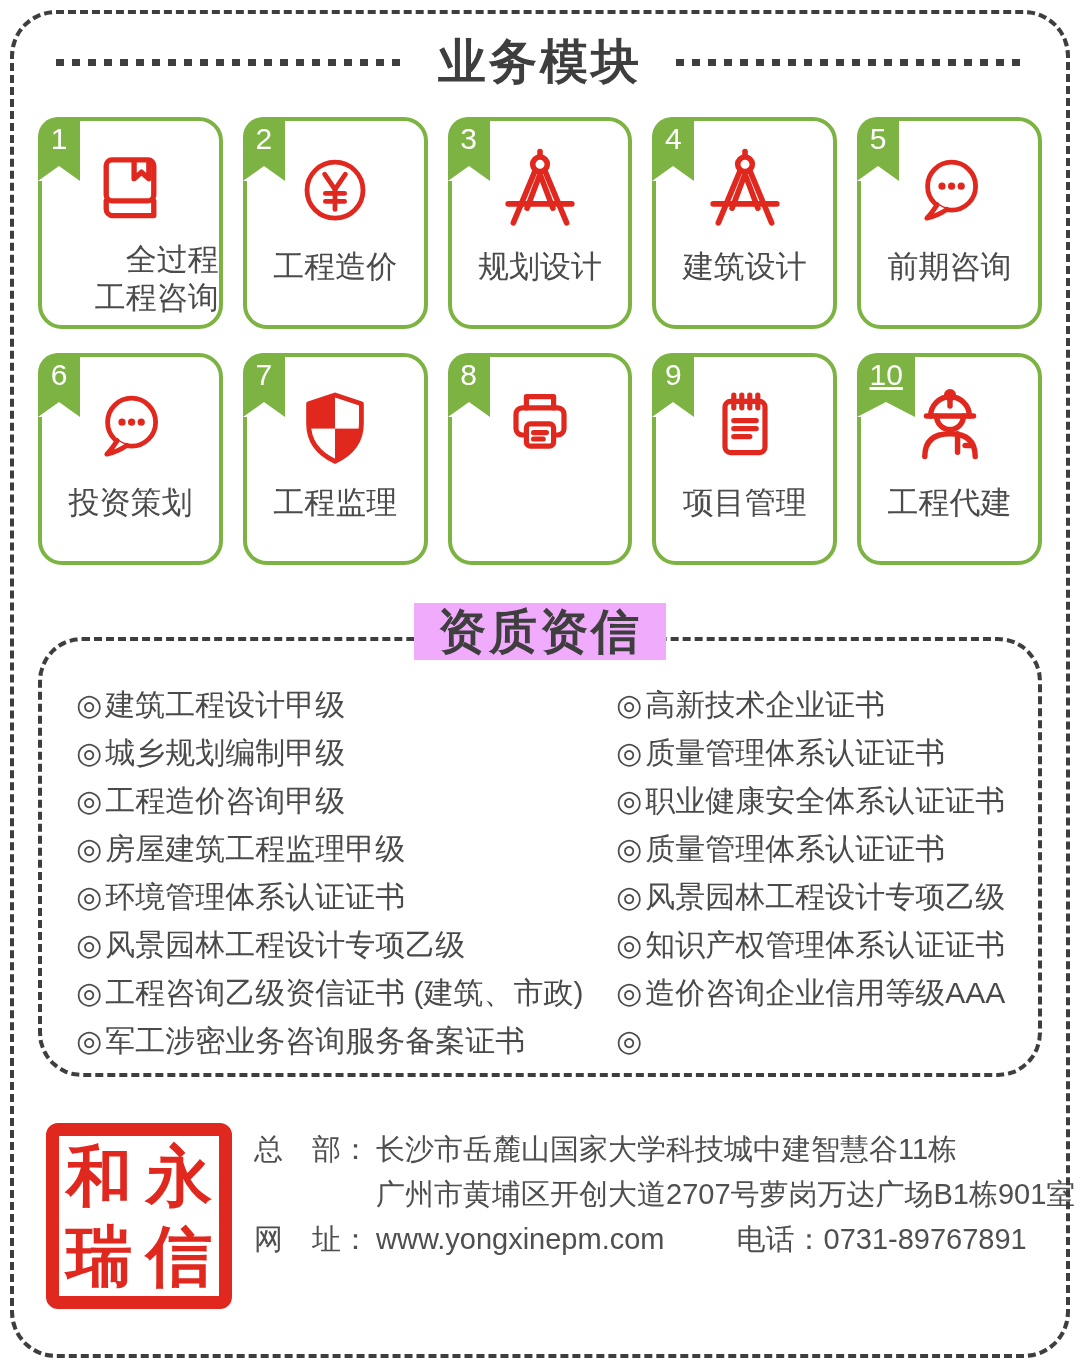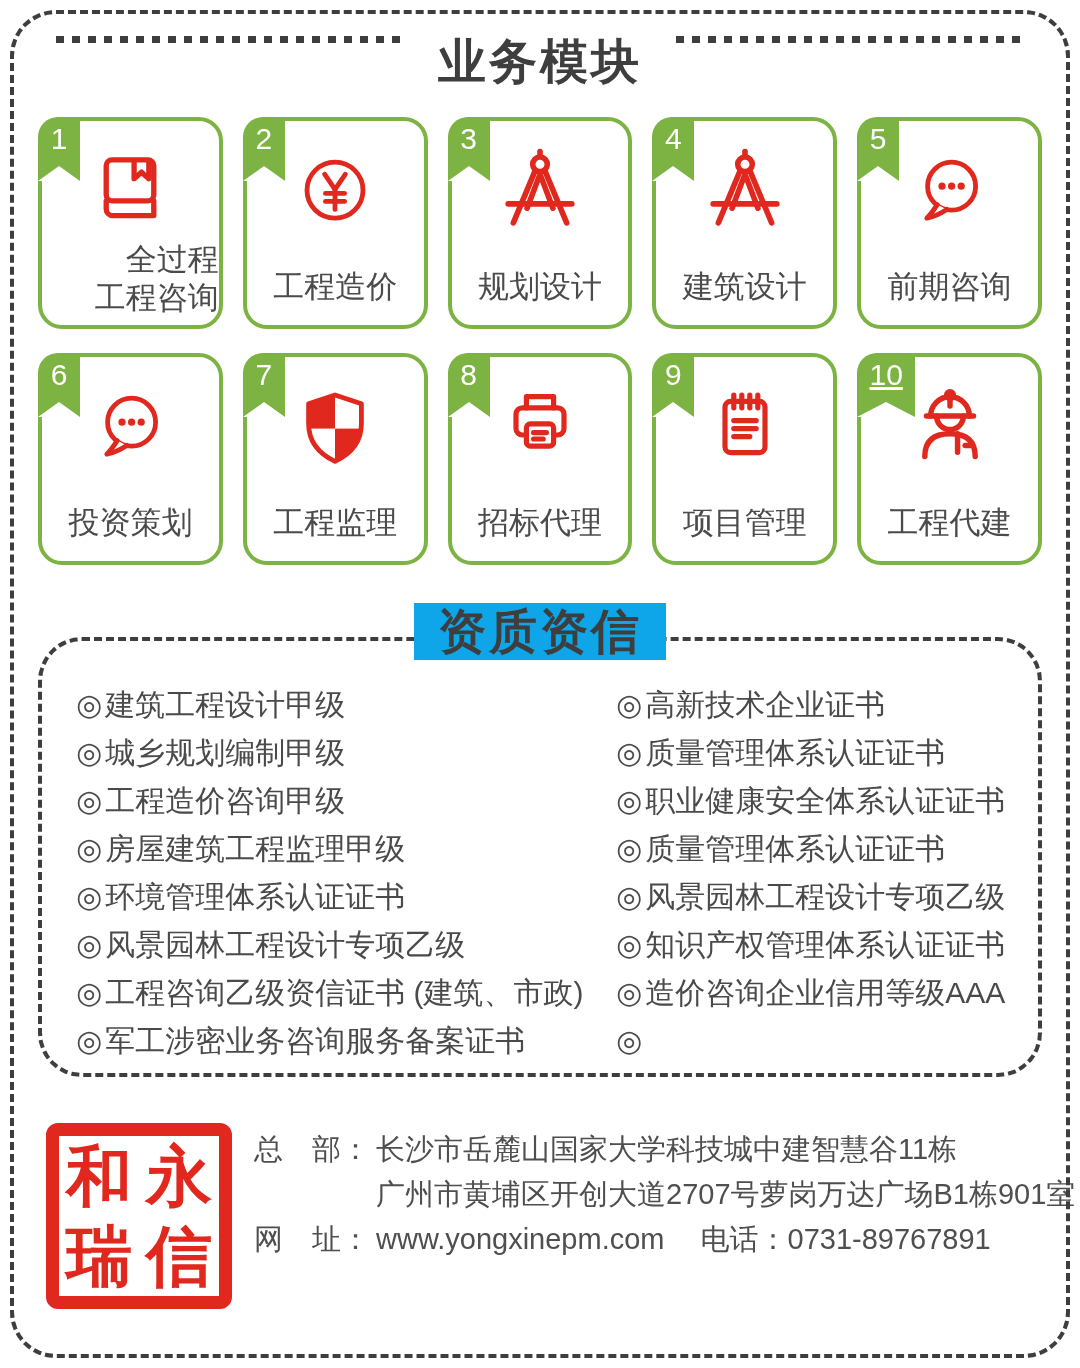--- a/index.html
+++ b/index.html
@@ -13,21 +13,21 @@
   }
   .page-border{
     position:absolute;inset:10px;
     border:4px dashed #3e3e3e;
     border-radius:46px;
     pointer-events:none;
   }
 
   
   .header{
-    display:flex;align-items:flex-start;
+    display:flex;align-items:center;
     margin:36px 56px 0 56px;gap:34px;
   }
   .dash-line{
     flex:1;height:7px;
     background:repeating-linear-gradient(to right,#3e3e3e 0 8px,transparent 8px 16px);
   }
   .big-title{
     font-size:48px;font-weight:800;color:#3e3e3e;
     letter-spacing:3px;white-space:nowrap;line-height:1.1;
   }
@@ -69,40 +69,40 @@
   .badge.wide{min-width:58px;text-decoration:underline;}
   .badge.wide::after{
     border-left-width:29px;border-right-width:29px;
   }
   .icon-wrap{
     margin-top:14px;height:112px;
     display:flex;align-items:center;justify-content:center;
   }
   .card-label{
     text-align:center;
-    font-size:31px;color:#4b4b4b;line-height:40px;margin-top:20px;
+    font-size:31px;color:#4b4b4b;line-height:40px;
   }
   .card-label.two{line-height:38px;margin-top:-6px;text-align:right;}
   svg{display:block;}
 
   
   .quals{
     position:relative;
     margin:72px 38px 0 38px;
     height:440px;
     border:4px dashed #3e3e3e;
     border-radius:44px;
     box-sizing:border-box;
     padding:40px 20px 14px 34px;
     display:flex;
   }
   .quals-title{
     position:absolute;top:-38px;left:50%;
     transform:translateX(-50%);
-    background:#0ea5e9;
+    background:#f0abfc;
     padding:0 24px;
     font-size:48px;font-weight:800;color:#3e3e3e;
     letter-spacing:3px;white-space:nowrap;line-height:1.2;
   }
   .quals ul{list-style:none;margin:0;padding:0;}
   .quals .col-left{width:540px;flex-shrink:0;}
   .quals .col-right{flex:1;}
   .quals li{
     display:flex;align-items:center;
     font-size:30px;color:#4a4a4a;line-height:48px;
@@ -127,21 +127,21 @@
     font-weight:900;font-size:66px;line-height:1;
     flex-shrink:0;
   }
   .contact{
     margin-left:22px;
     padding-top:4px;
     font-size:29px;color:#4f4f4f;
   }
   .contact .row{display:flex;line-height:45px;white-space:nowrap;}
   .clabel{width:122px;flex-shrink:0;}
-  .phone-label{margin-left:36px;}
+  .phone-label{margin-left:72px;}
 </style>
 </head>
 <body>
 
 <div class="page-border"></div>
 
 <div class="header">
   <div class="dash-line"></div>
   <div class="big-title">业务模块</div>
   <div class="dash-line"></div>
@@ -261,21 +261,20 @@
     <div class="badge"><span>8</span></div>
     <div class="icon-wrap">
       <svg width="80" height="80" viewBox="0 0 100 100" fill="none" stroke="#e0281e" stroke-width="6.5" stroke-linecap="round" stroke-linejoin="round">
         <path d="M33 26 V12 h34 v14"></path>
         <rect x="20" y="26" width="60" height="34" rx="8"></rect>
         <rect x="33" y="46" width="34" height="28" rx="5" fill="#ffffff"></rect>
         <path d="M42 57 H58"></path>
         <path d="M42 65 H54"></path>
       </svg>
     </div>
-    <div class="card-label">招标代理</div>
   </div>
 
   <div class="card">
     <div class="badge"><span>9</span></div>
     <div class="icon-wrap">
       <svg width="80" height="80" viewBox="0 0 100 100" fill="none" stroke="#e0281e" stroke-width="6.5" stroke-linecap="round" stroke-linejoin="round">
         <rect x="25" y="18" width="50" height="64" rx="7"></rect>
         <path d="M36 10 V26"></path>
         <path d="M46 10 V26"></path>
         <path d="M56 10 V26"></path>

